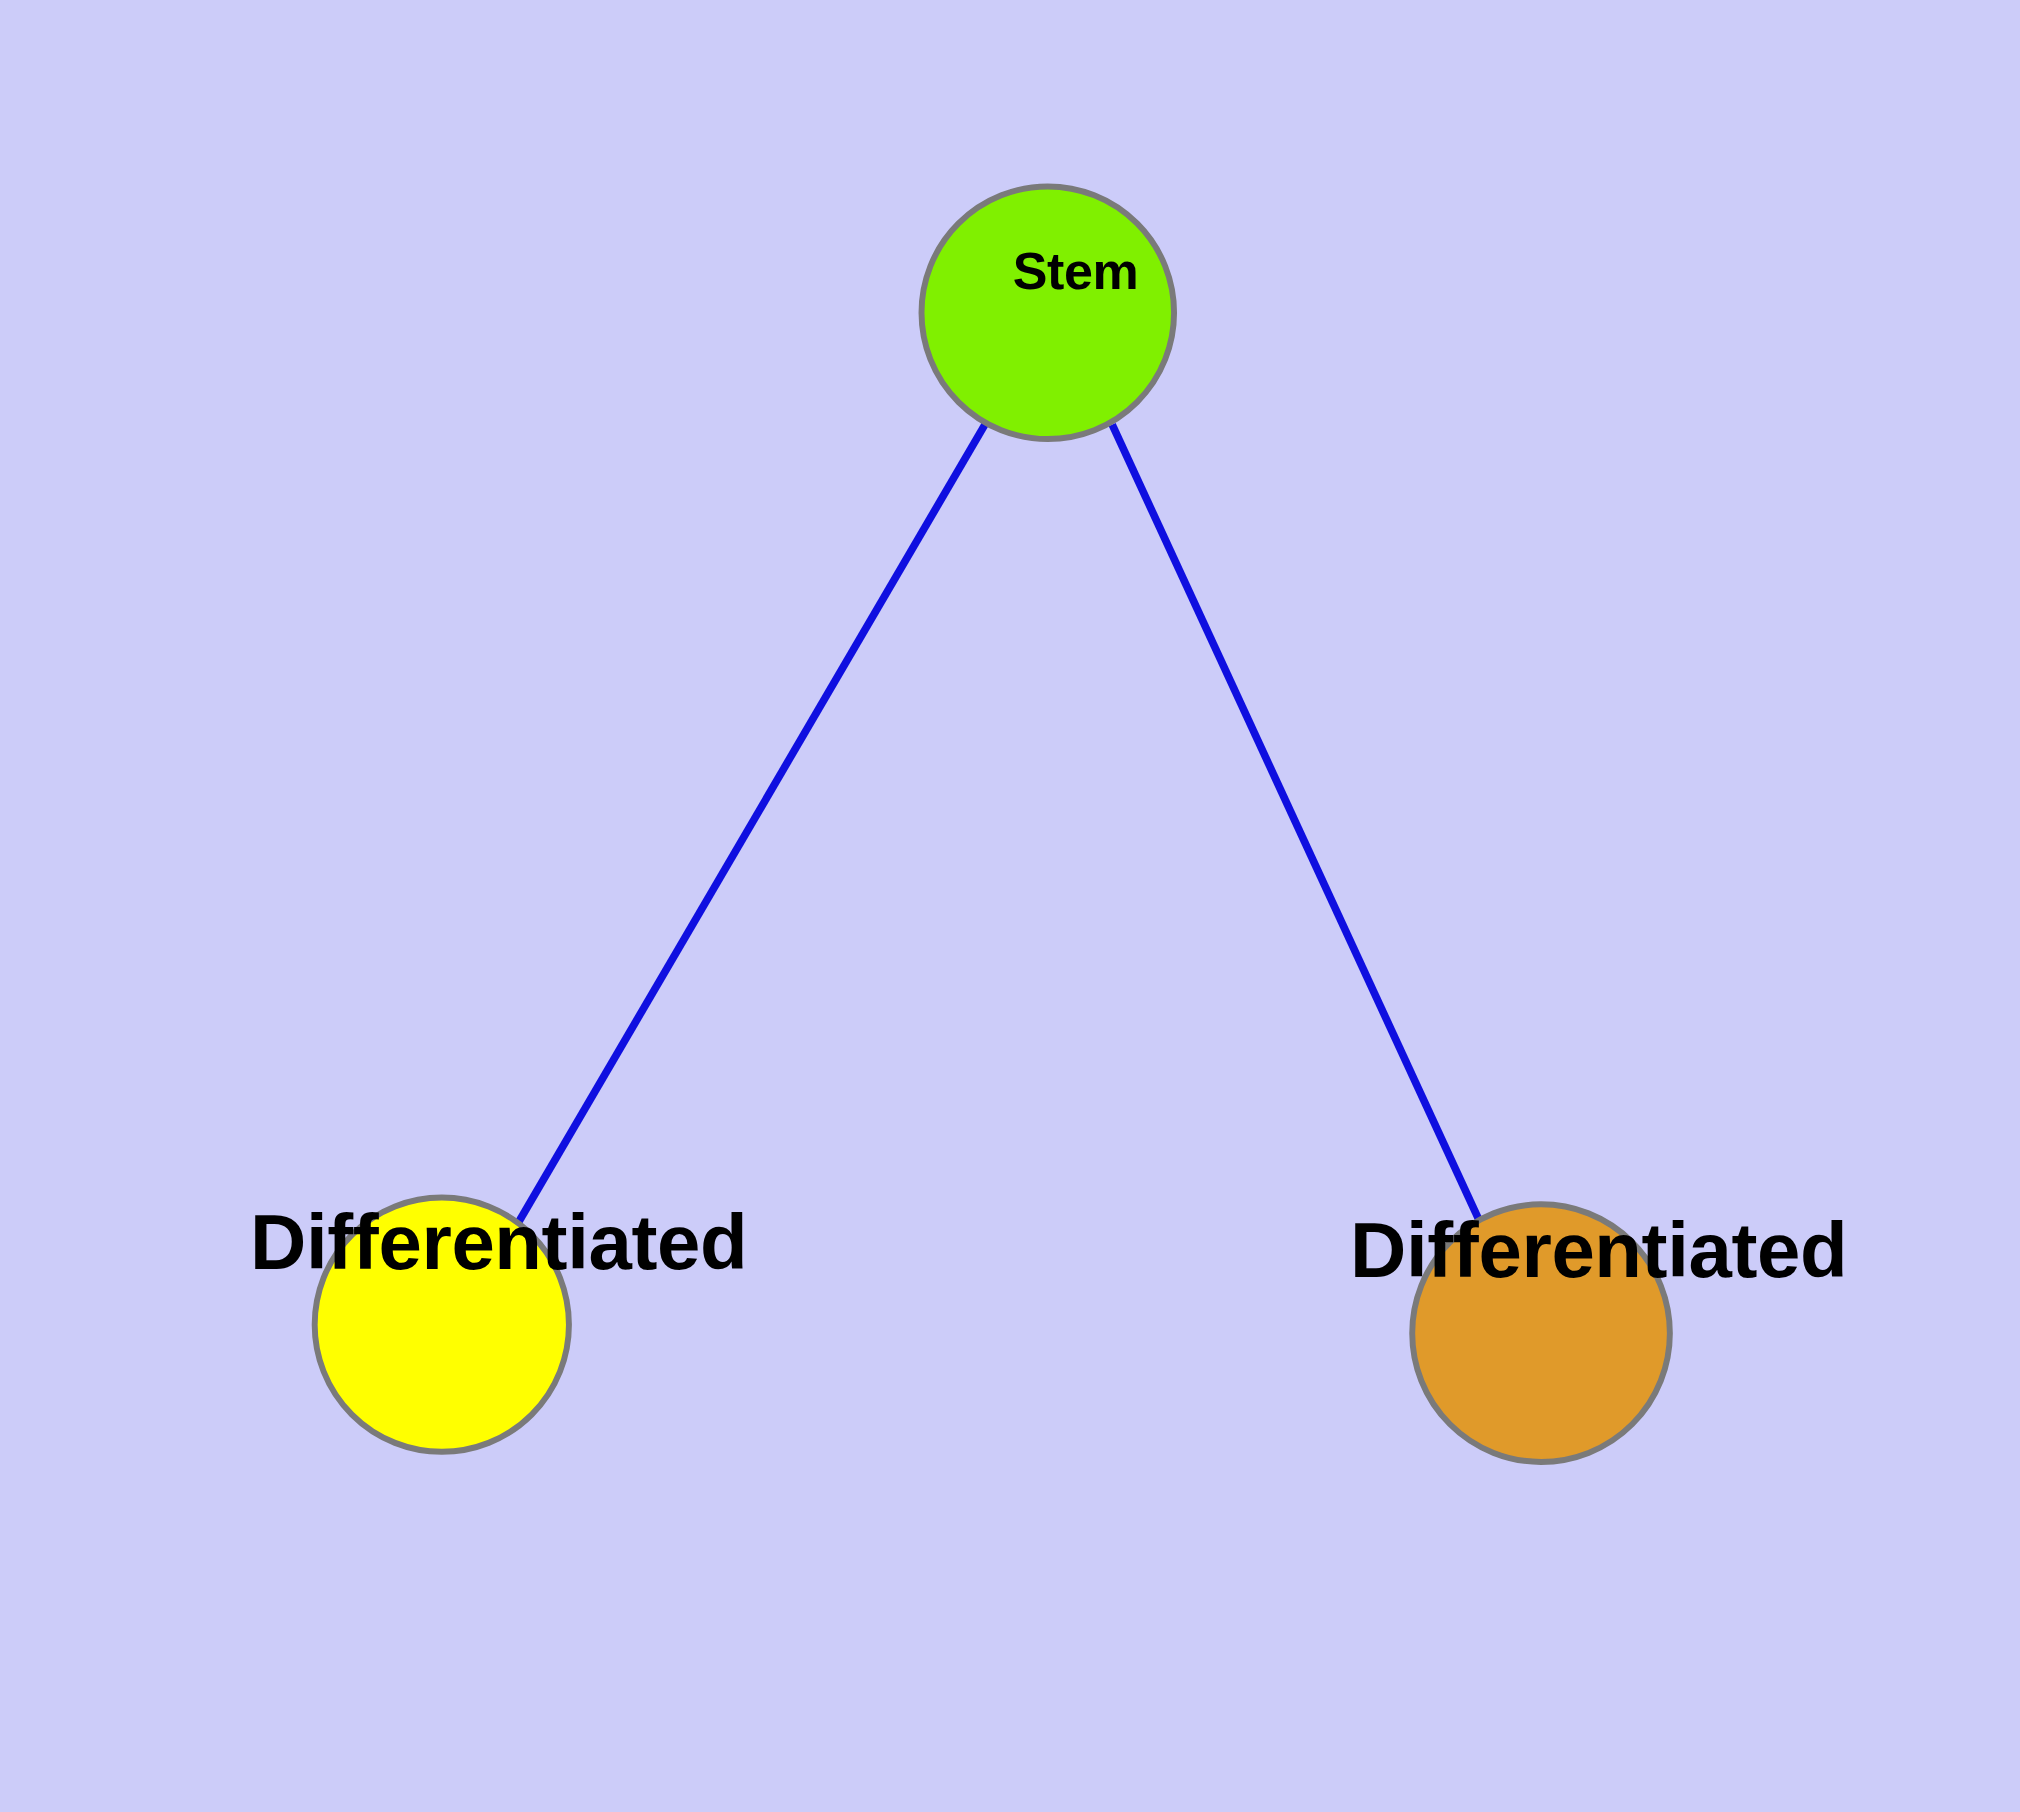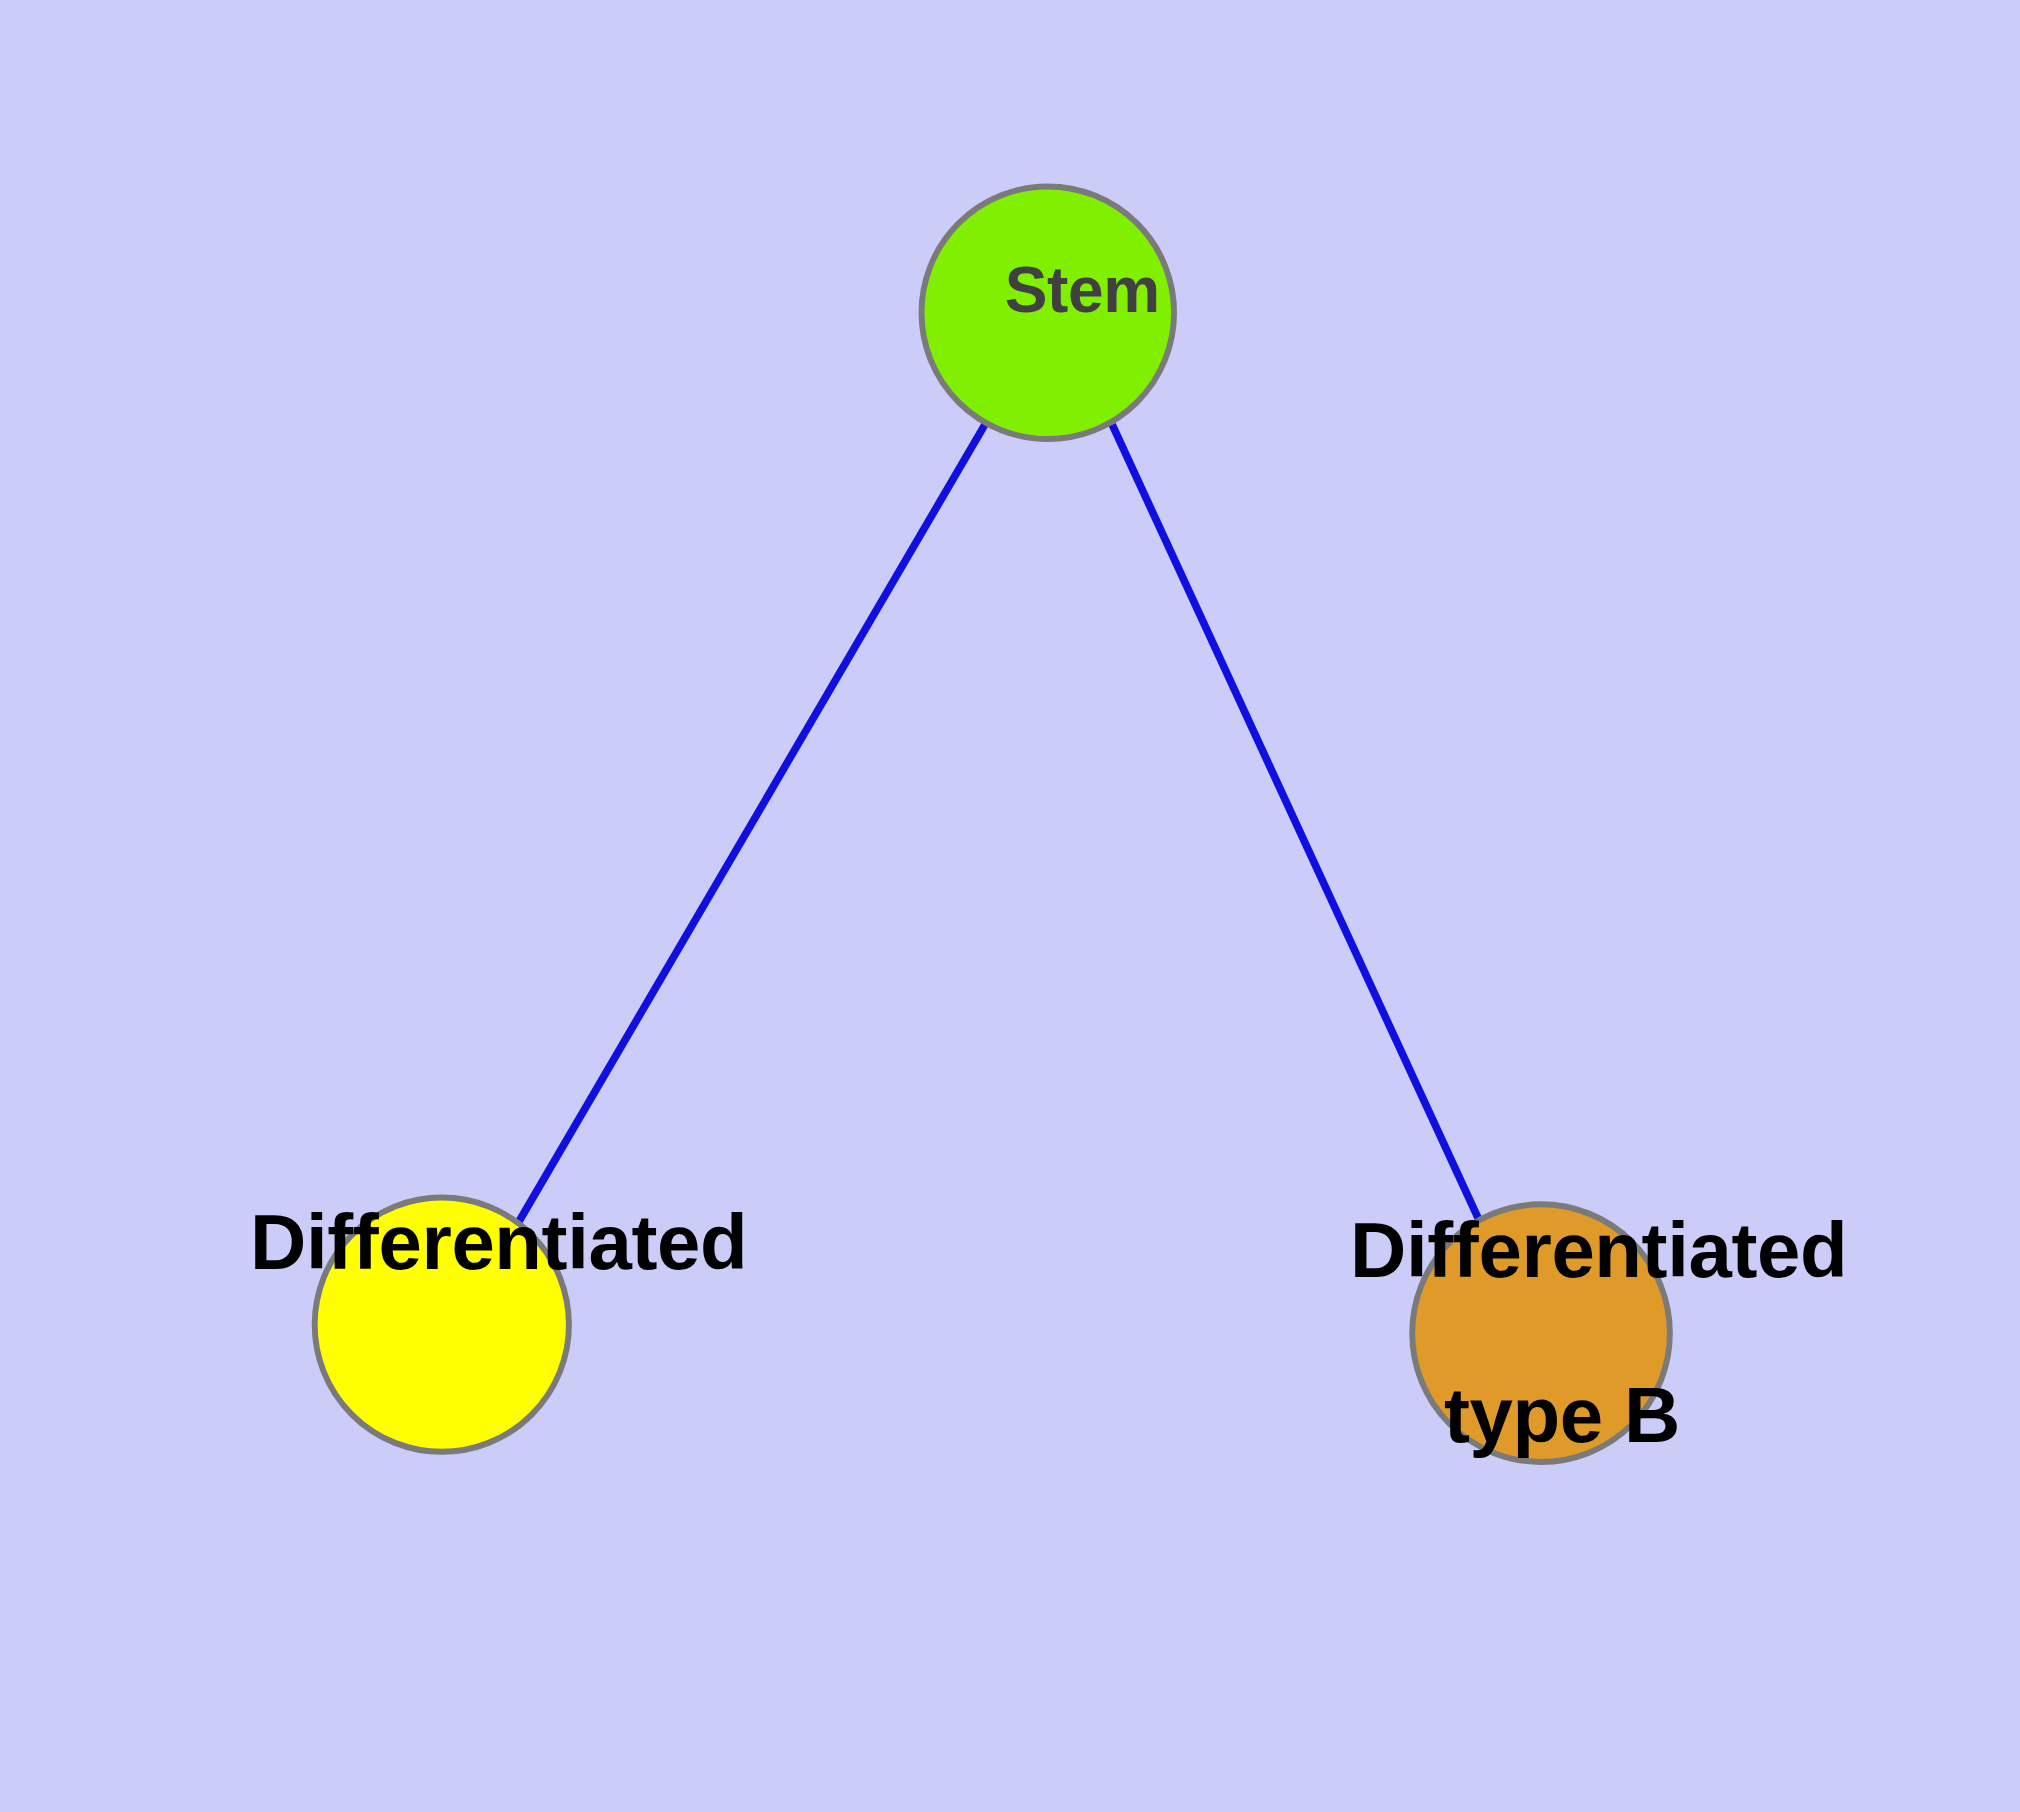--- a/index.html
+++ b/index.html
@@ -63,27 +63,26 @@
         <line x1="1163" y1="499" x2="611" y2="1443" stroke="#0f0fe0" stroke-width="9" stroke-linecap="butt"></line>
         <line x1="1312" y1="501" x2="1745" y2="1440" stroke="#0f0fe0" stroke-width="9" stroke-linecap="butt"></line>
       </g>
     <g id="node-layer">
         <circle cx="1236" cy="369" r="149" fill="#80f000" stroke="#7a7a7a" stroke-width="7"></circle>
         <circle cx="521" cy="1563" r="150" fill="#ffff00" stroke="#7a7a7a" stroke-width="7"></circle>
         <circle cx="1818" cy="1573" r="152" fill="#e09a2a" stroke="#7a7a7a" stroke-width="7"></circle>
       </g>
   </svg>
 
-  <div class="node-label label-stem" style="font-size: 64px; color: #404040; left: 793px; top: 189px;">
+  <div class="node-label label-stem" style="font-size: 52px; color: #000000; left: 793px; top: 189px;">
     <span>Stem</span>
   </div>
 
   <div class="node-label label-a" style="font-size: 78px; color: rgb(0, 0, 0); left: 165px; top: 1118px;">
     <span>Differentiated</span><br>
   </div>
 
   <div class="node-label label-b" style="font-size: 78px; color: rgb(0, 0, 0); left: 1265px; top: 1126px;">
     <span>Differentiated</span><br>
-    <span>type B</span>
   </div>
 
 </div>
 
 
 </body></html>

